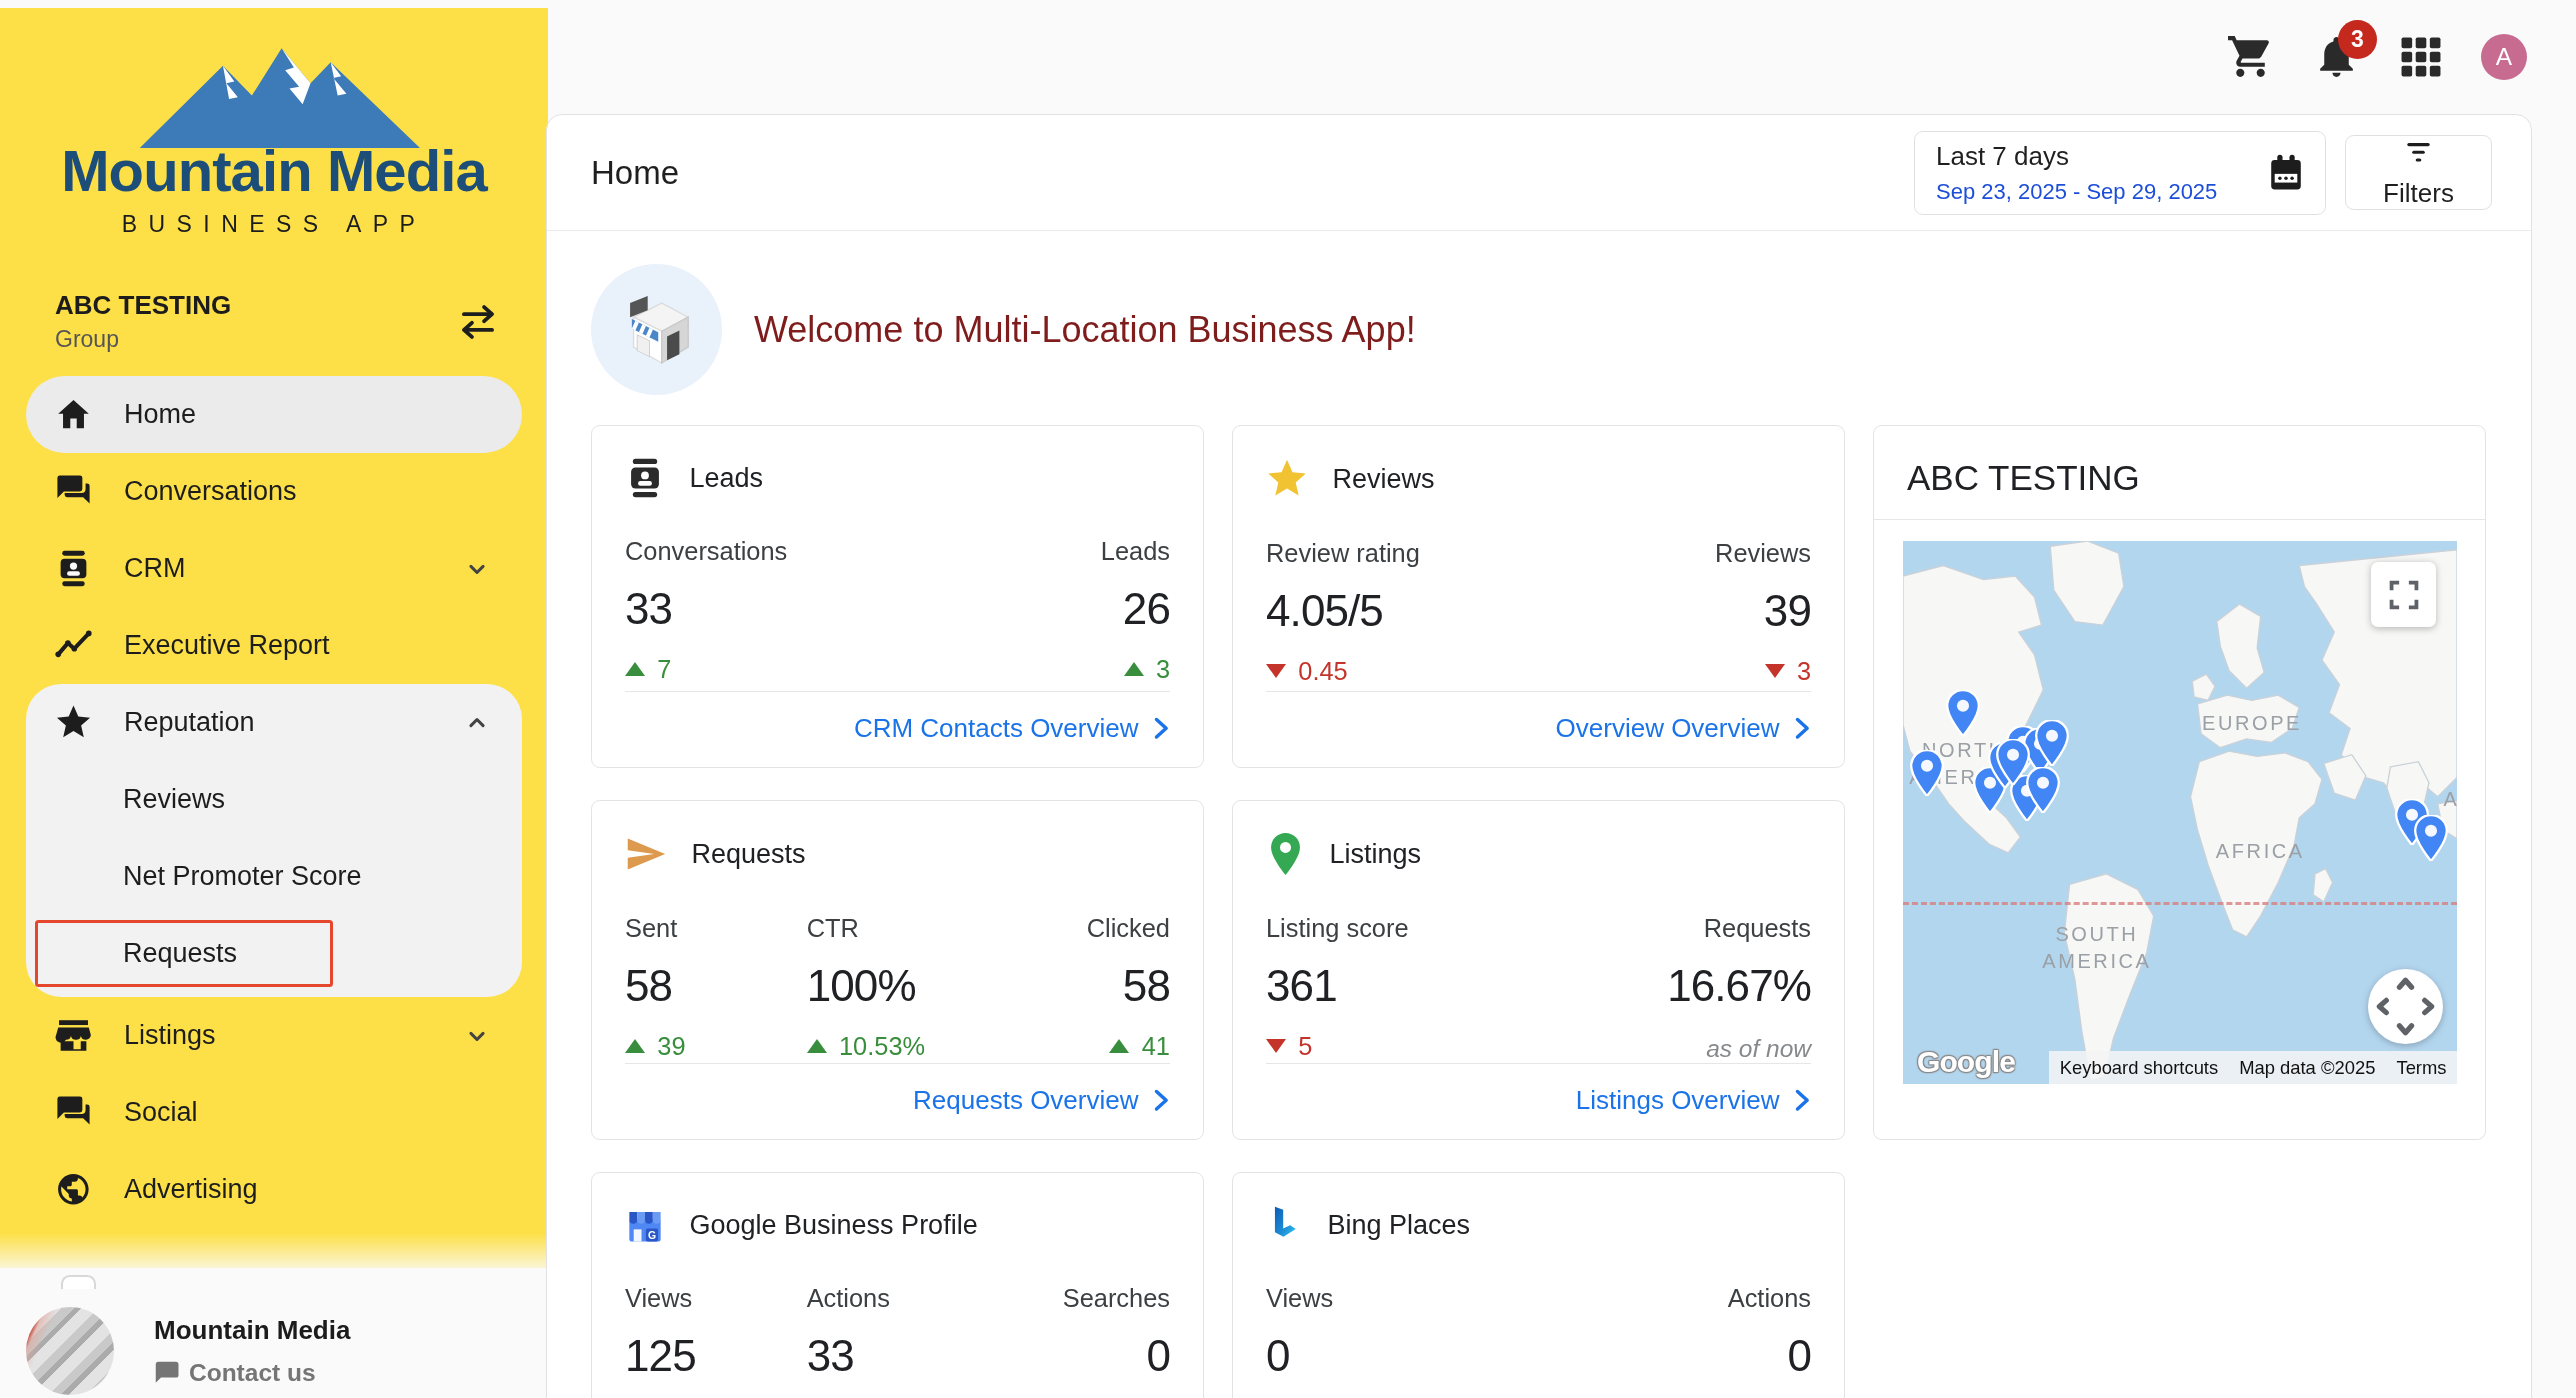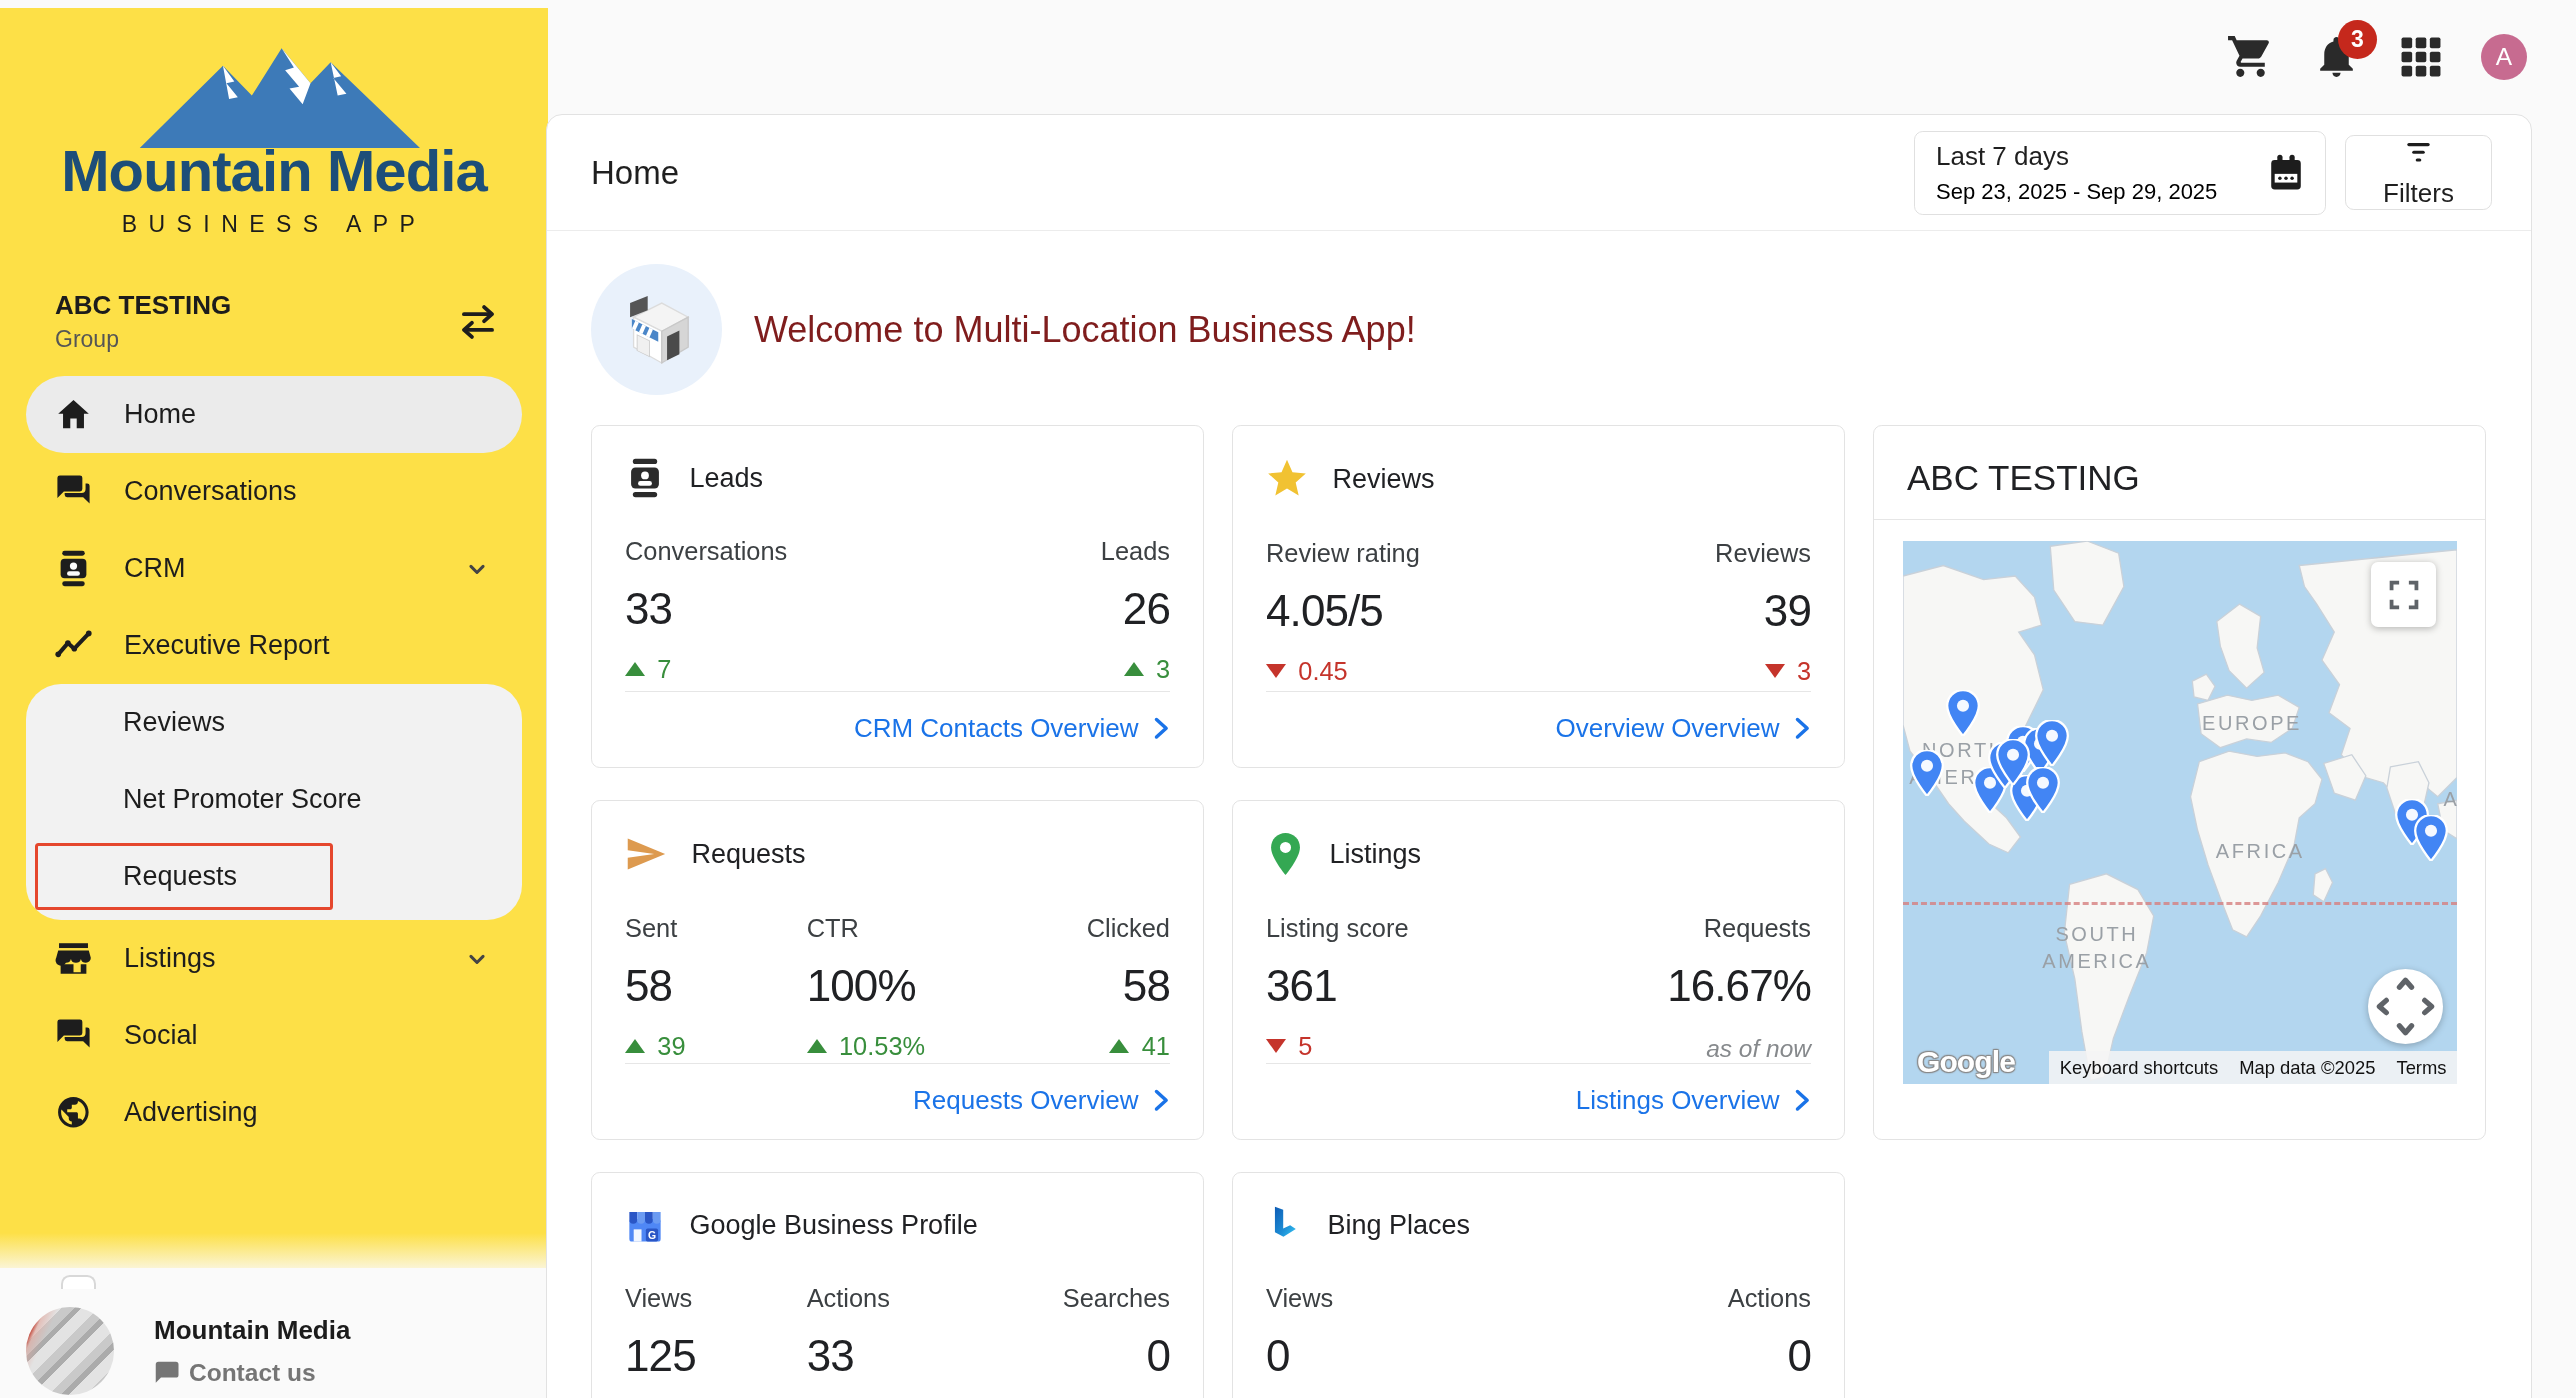--- a/index.html
+++ b/index.html
@@ -88,21 +88,21 @@
     height:116px; display:flex; align-items:center; padding:0 39px 0 44px;
     border-bottom:1.8px solid #ececec;
   }
   .page-title { font-size:33px; font-weight:500; color:#1f1f1f; flex:1; }
   .date-box {
     width:412px; height:84px; border:1.8px solid #e0e0e0; border-radius:8.8px;
     display:flex; align-items:center; padding:0 19px 0 21px; cursor:pointer; background:#fff;
   }
   .date-text { flex:1; }
   .date-preset { font-size:26px; color:#1f1f1f; }
-  .date-range { font-size:22px; color:#000000; margin-top:7px; }
+  .date-range { font-size:22px; color:#1d4ed8; margin-top:7px; }
   .filters-btn {
     margin-left:19px; width:147px; height:75px; border:1.8px solid #e0e0e0; border-radius:8.8px;
     display:flex; align-items:center; justify-content:center; gap:14px; cursor:pointer; background:#fff;flex-direction:column;
   }
   .filters-label { font-size:26px; font-weight:500; color:#1f1f1f; }
 
   .content { padding:33px 44px 0 44px; }
   .welcome { display:flex; align-items:center; }
   .welcome-icon {
     width:131px; height:131px; border-radius:50%; background:#e9f1fb;
@@ -238,20 +238,29 @@
         <path d="M4 34 L16 20 L24 27 L42 8"></path>
         <circle cx="4" cy="34" r="3.5" fill="#1d1d1d" stroke="none"></circle>
         <circle cx="16" cy="20" r="3.5" fill="#1d1d1d" stroke="none"></circle>
         <circle cx="24" cy="27" r="3.5" fill="#1d1d1d" stroke="none"></circle>
         <circle cx="42" cy="8" r="3.5" fill="#1d1d1d" stroke="none"></circle>
       </svg>
       <span class="nav-label">Executive Report</span>
     </div>
 
     <div class="nav-group">
+      <div class="nav-item">
+        <svg class="nav-icon" viewBox="0 0 46 46" fill="#1d1d1d">
+          <path d="M23 2 l6 13.6 14.6 1.4 -11.1 9.8 3.3 14.4 -12.8 -7.7 -12.8 7.7 3.3 -14.4 -11.1 -9.8 14.6 -1.4 Z"></path>
+        </svg>
+        <span class="nav-label">Reputation</span>
+        <svg class="nav-chevron" width="26" height="26" viewBox="0 0 30 30" fill="none" stroke="#444" stroke-width="3.5" stroke-linecap="round" stroke-linejoin="round">
+            <path d="M8 18 L15 11 L22 18"></path>
+          </svg>
+      </div>
       <div class="nav-subitem">
         <span class="nav-label">Reviews</span>
       </div>
       <div class="nav-subitem">
         <span class="nav-label">Net Promoter Score</span>
       </div>
       <div class="nav-subitem">
         <div class="red-box"></div>
         <span class="nav-label">Requests</span>
       </div>

